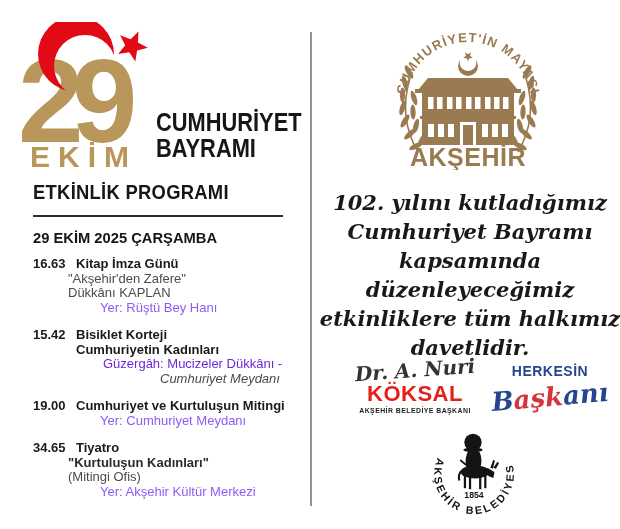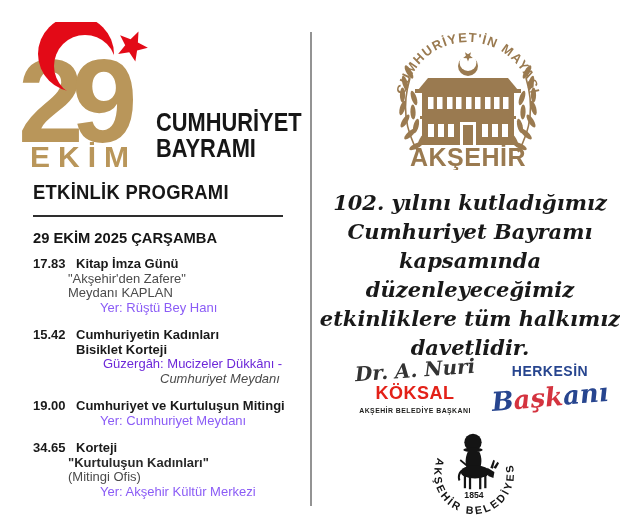--- a/index.html
+++ b/index.html
@@ -42,21 +42,21 @@
   .invitation{
     position:absolute;left:318px;top:188px;width:304px;text-align:center;
     font-family:"DejaVu Serif",serif;font-style:italic;font-weight:700;
     font-size:21px;line-height:29px;color:#191919;
   }
   .mayor{position:absolute;left:348px;top:358px;width:134px;text-align:center;}
   .mayor .script-name{
     font-family:"DejaVu Serif",serif;font-style:italic;font-weight:700;font-size:20px;
     color:#333333;transform:rotate(-4deg);display:block;line-height:24px;
   }
-  .mayor .surname{font-weight:800;font-size:18px;line-height:23px;color:#e32118;letter-spacing:0.5px;}
+  .mayor .surname{font-weight:800;font-size:22px;line-height:23px;color:#e32118;letter-spacing:0.5px;}
   .mayor .mayor-title{font-weight:700;font-size:6.9px;letter-spacing:0.45px;color:#1d1d1b;margin-top:2px;}
   .slogan{position:absolute;left:482px;top:360px;width:136px;text-align:center;}
   .slogan .word1{font-weight:800;font-size:14px;color:#27458f;letter-spacing:0.5px;line-height:22px;}
   .slogan .word2{
     display:block;font-family:"DejaVu Serif",serif;font-style:italic;font-weight:700;
     font-size:26px;line-height:30px;color:#27458f;transform:rotate(-5deg);
   }
   .slogan .ask{color:#d4333f;}
   .seal{position:absolute;left:423px;top:427px;width:102px;height:102px;}
 
@@ -86,44 +86,44 @@
     <div>BAYRAMI</div>
   </div>
 
   <div class="program-title">ETKİNLİK PROGRAMI</div>
   <div class="rule"></div>
   <div class="date-heading">29 EKİM 2025 ÇARŞAMBA</div>
 
   <div class="events">
 
     <div class="event">
-      <span class="time">17.83</span>
+      <span class="time">16.63</span>
       <div class="title">Kitap İmza Günü</div>
       <div class="detail">"Akşehir'den Zafere"</div>
-      <div class="detail">Meydanı KAPLAN</div>
+      <div class="detail">Dükkânı KAPLAN</div>
       <div class="loc">Yer: Rüştü Bey Hanı</div>
     </div>
 
     <div class="event">
       <span class="time">15.42</span>
+      <div class="title">Bisiklet Korteji</div>
       <div class="title">Cumhuriyetin Kadınları</div>
-      <div class="title">Bisiklet Korteji</div>
       <div class="route1">Güzergâh: Mucizeler Dükkânı -</div>
       <div class="route2">Cumhuriyet Meydanı</div>
     </div>
 
     <div class="event">
       <span class="time">19.00</span>
       <div class="title">Cumhuriyet ve Kurtuluşun Mitingi</div>
       <div class="loc">Yer: Cumhuriyet Meydanı</div>
     </div>
 
     <div class="event">
       <span class="time">34.65</span>
-      <div class="title">Korteji</div>
+      <div class="title">Tiyatro</div>
       <div class="detail bold">"Kurtuluşun Kadınları"</div>
       <div class="detail">(Mitingi Ofis)</div>
       <div class="loc">Yer: Akşehir Kültür Merkezi</div>
     </div>
   </div>
 
   <div class="divider"></div>
 
   <svg class="emblem" viewBox="0 0 160 150">
     <defs>

